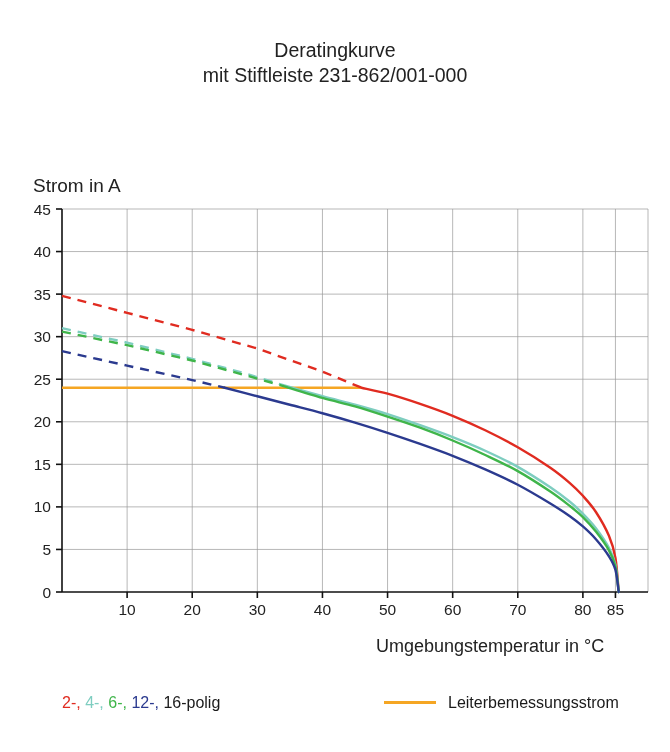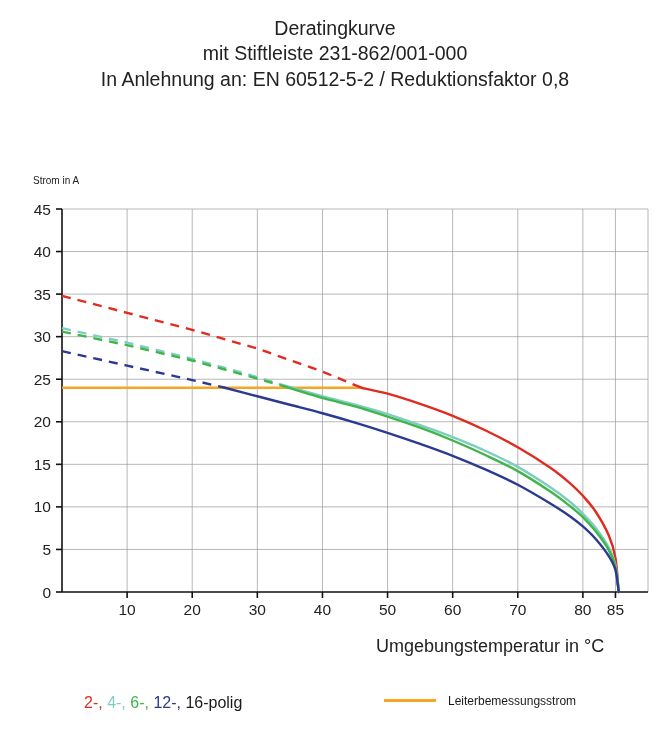--- a/index.html
+++ b/index.html
@@ -10,33 +10,34 @@
   body {
     width: 670px;
     height: 752px;
     font-family: "Liberation Sans", sans-serif;
     color: #1a1a1a;
     position: relative;
     overflow: hidden;
   }
   .title-block {
     text-align: center;
-    padding-top: 16px;
+    padding-top: 10px;
     line-height: 1.30;
+    margin-top: 28px;
   }
   .title-line {
     font-size: 19.5px;
     color: #222222;
     white-space: nowrap;
   }
   .axis-label-y {
     position: absolute;
     left: 33px;
     top: 175px;
-    font-size: 10px;
+    font-size: 19px;
     color: #222222;
   }
   .axis-label-x {
     position: absolute;
     left: 376px;
     top: 636px;
     font-size: 18px;
     color: #222222;
   }
   .chart-wrap {
@@ -52,48 +53,46 @@
     top: 694px;
     width: 600px;
     height: 30px;
   }
   .legend-series {
     position: absolute;
     left: 0;
     top: 0;
     font-size: 16px;
     white-space: nowrap;
-    margin-left: 22px;
   }
   .legend-series span { }
   .legend-line-item {
     position: absolute;
     left: 322px;
     top: 0;
-    font-size: 12px;
+    font-size: 16px;
     white-space: nowrap;
   }
   .legend-swatch {
     display: inline-block;
     width: 52px;
     height: 0;
     border-top: 3px solid #f5a623;
     vertical-align: middle;
     margin-right: 12px;
     margin-bottom: 3px;
   }
   .tick-text { font-size: 15.5px; fill: #222222; font-family: "Liberation Sans", sans-serif; }
 </style>
 </head>
 <body>
 
 <div class="title-block">
   <div class="title-line">Deratingkurve</div>
   <div class="title-line">mit Stiftleiste 231-862/001-000</div>
-  <div class="title-line">In Anlehnung an: EN 60512-5-2 / Reduktionsfaktor 0,8</div>
 </div>
 
 <div class="axis-label-y">Strom in A</div>
 <div class="axis-label-x">Umgebungstemperatur in °C</div>
 
 <div class="chart-wrap">
   <svg id="plot-svg" width="670" height="752">
       <g>
         <line x1="127.11111111111111" y1="209" x2="127.11111111111111" y2="592" stroke="#9a9a9a" stroke-width="0.7"></line>
         <line x1="192.22222222222223" y1="209" x2="192.22222222222223" y2="592" stroke="#9a9a9a" stroke-width="0.7"></line>

